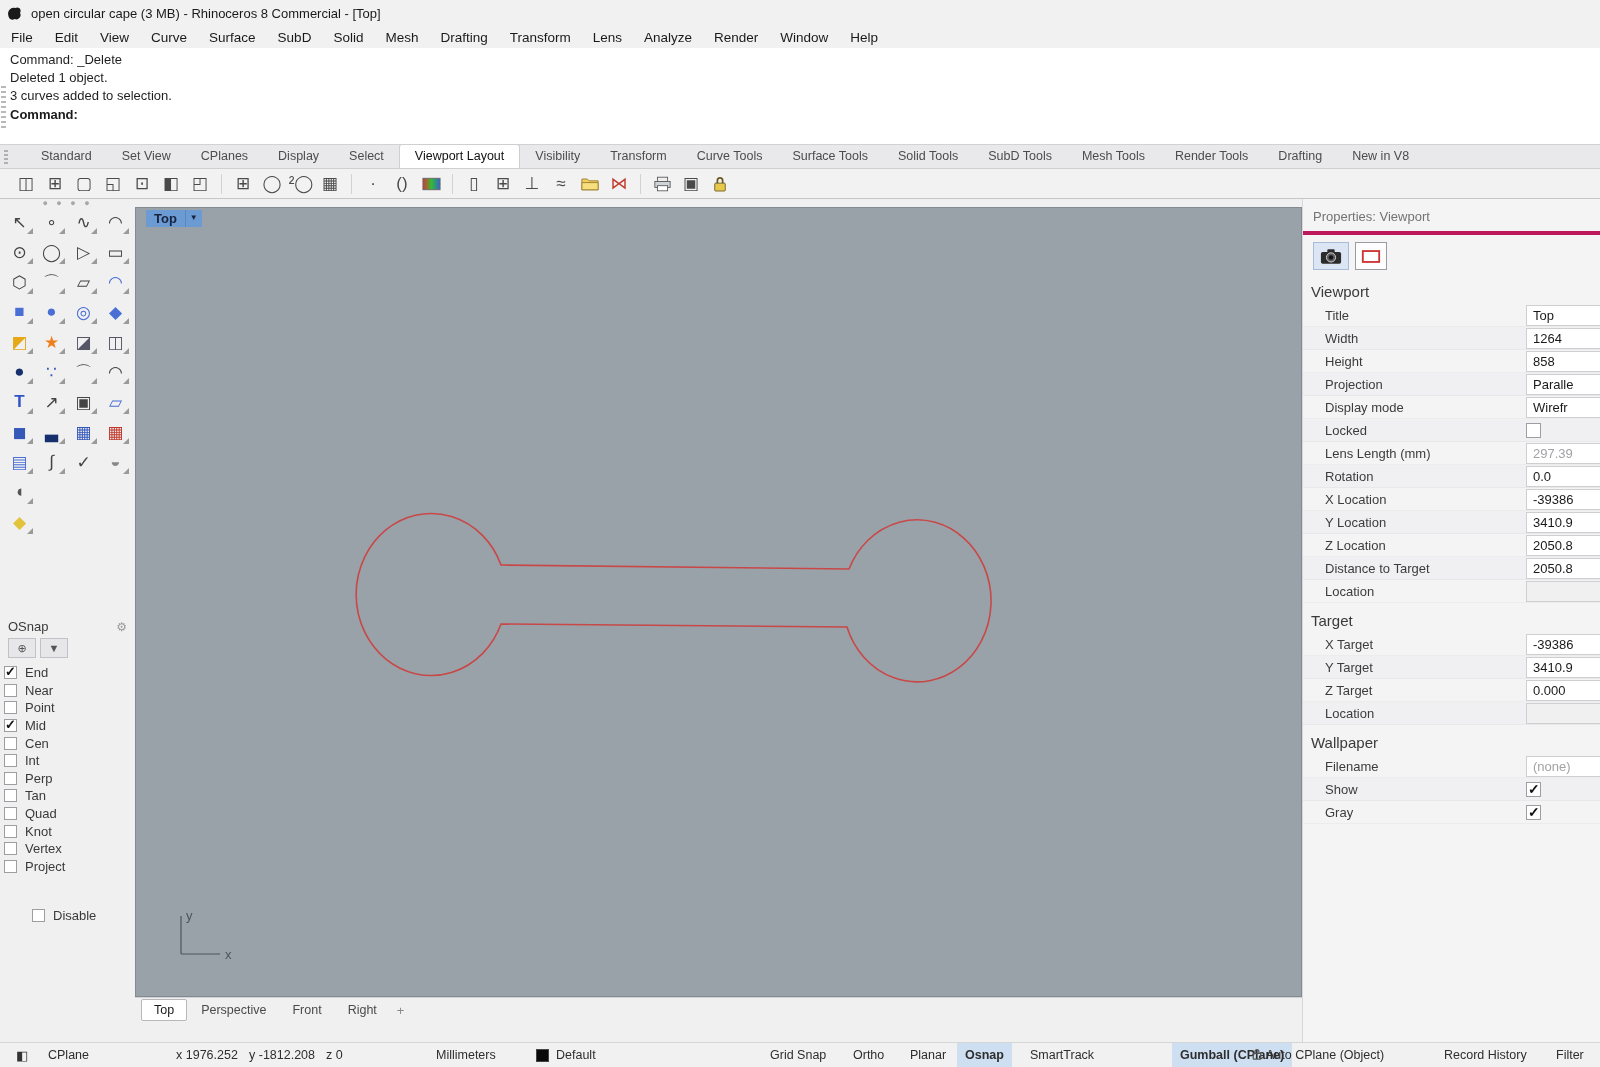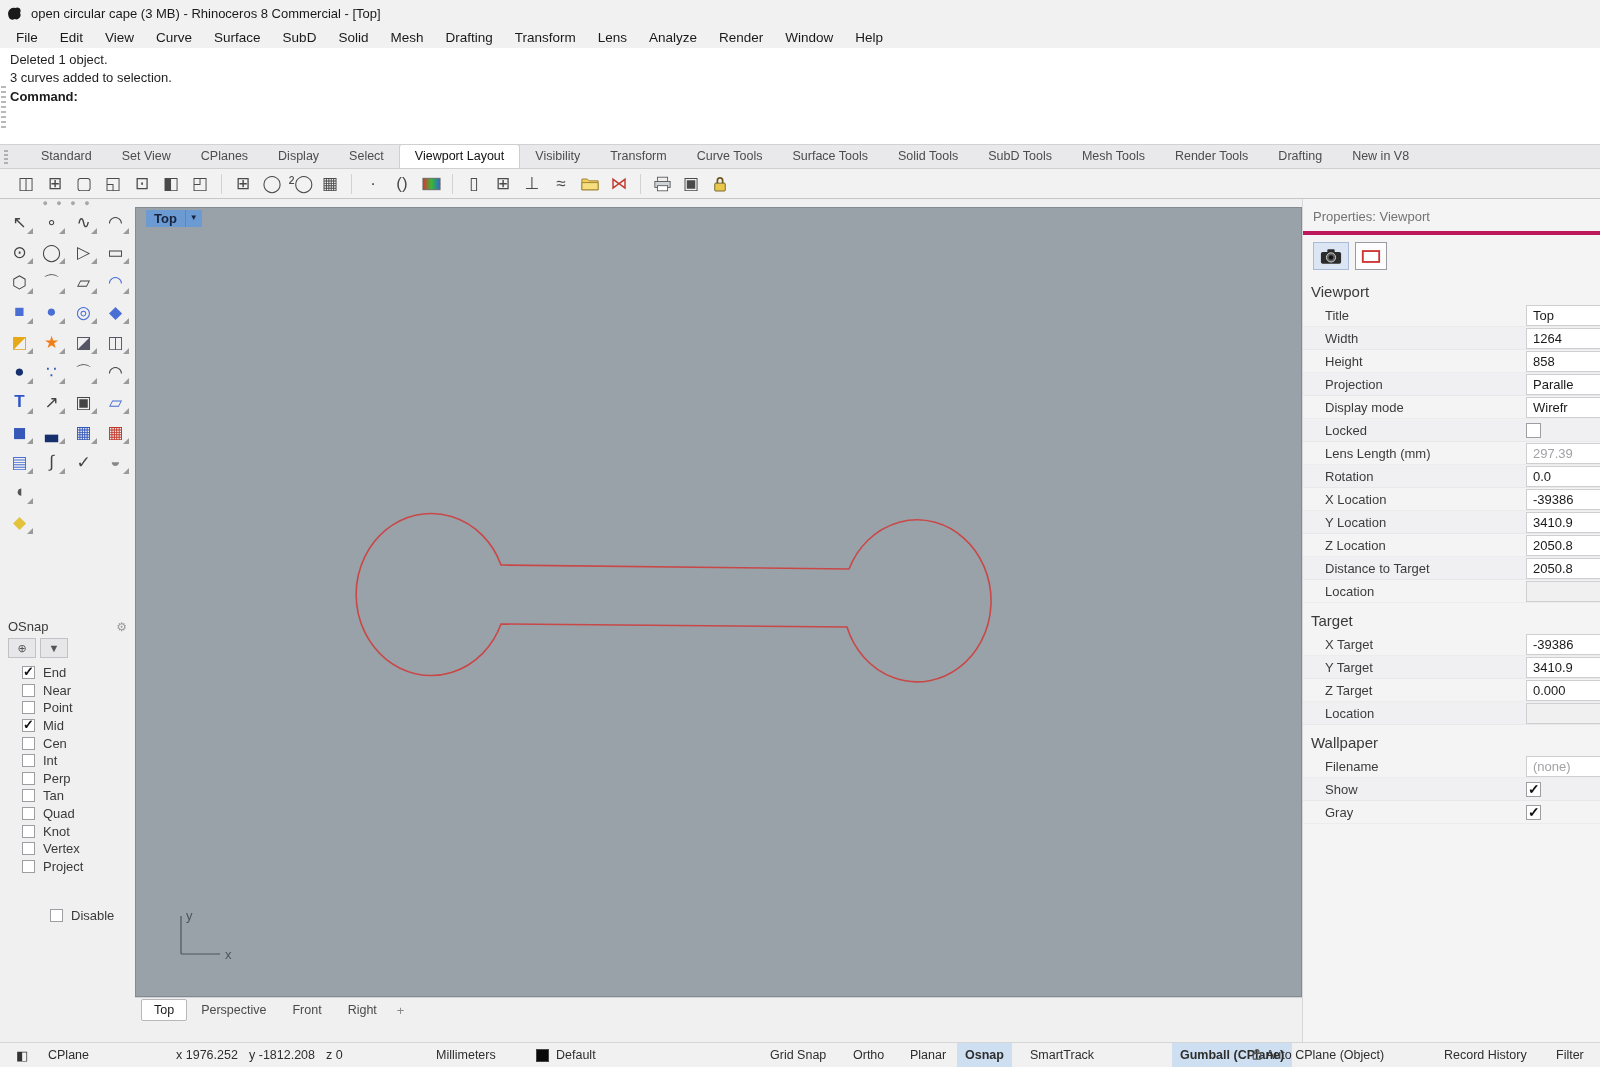--- a/index.html
+++ b/index.html
@@ -3,21 +3,21 @@
 <meta charset="utf-8">
 <style>
   * { margin:0; padding:0; box-sizing:border-box; }
   body { font-family:"Liberation Sans", sans-serif; background:#000; }
   .app{ width:1600px; height:1067px; position:relative; background:#f0f0f1; overflow:hidden;
         display:grid; grid-template-rows:26px 22px 97px 24px 30px 843px 25px; color:#1a1a1a;}
   
   .titlebar{ background:#f1f1f2; display:flex; align-items:center; padding-left:6px; gap:8px; font-size:13px; }
   .rhino-logo{ width:17px; height:17px; }
   
-  .menubar{ background:#f1f1f2; display:flex; align-items:center; padding-left:5px; font-size:13.5px; }
+  .menubar{ background:#f1f1f2; display:flex; align-items:center; font-size:13.5px; }
   .menu-item{ padding:2px 11px; cursor:default; }
   
   .command-area{ background:#ffffff; border-bottom:1px solid #d2d2d4; position:relative; padding:3px 0 0 10px; font-size:13px; }
   .cmd-line{ height:18px; line-height:18px; color:#1f1f1f; }
   .cmd-prompt{ height:19px; line-height:19px; font-weight:bold; }
   .cmd-handle{ position:absolute; left:1px; top:38px; width:5px; height:42px;
      background:repeating-linear-gradient(to bottom,#b8b8b8 0 2px,transparent 2px 5px); }
   
   .tabstrip{ background:#e9e9ec; border-bottom:1px solid #cfcfd1; display:flex; align-items:flex-end; padding-left:26px; font-size:12.5px; color:#4c4c4c; position:relative;}
   .strip-handle{ position:absolute; left:4px; top:5px; width:4px; height:14px;
@@ -34,21 +34,21 @@
   .pal-handle{ height:8px; display:flex; justify-content:center; align-items:center; color:#a8a8a8; font-size:9px; letter-spacing:3px; }
   .palette-grid{ display:grid; grid-template-columns:repeat(4,32px); justify-content:center; }
   .pal-cell{ width:32px; height:30px; display:flex; align-items:center; justify-content:center; font-size:17px; color:#444; position:relative; }
   .pal-cell.fly::after{ content:""; position:absolute; right:3px; bottom:3px; border-left:6px solid transparent; border-bottom:6px solid #9a9a9a; }
   
   .osnap{ position:absolute; top:418px; left:0; right:0; font-size:13px; color:#3a3a3a; }
   .osnap-header{ display:flex; align-items:center; padding:2px 8px 2px 8px; }
   .osnap-gear{ margin-left:auto; color:#9a9a9a; font-size:12px; }
   .osnap-toolbar{ display:flex; gap:4px; padding:2px 6px 6px 8px; }
   .osnap-btn{ width:28px; height:20px; background:#e7e7ea; border:1px solid #c2c2c6; display:flex; align-items:center; justify-content:center; font-size:11px; color:#555; }
-  .osnap-list{ padding-left:22px; }
+  .osnap-list{ padding-left:4px; }
   .osnap-row{ display:flex; align-items:center; gap:8px; height:17.6px; }
   .chk{ width:13px; height:13px; background:#fff; border:1px solid #9e9ea2; position:relative; flex:none; }
   .chk.checked::after{ content:"✓"; position:absolute; left:0px; top:-3px; font-size:13px; font-weight:bold; color:#111; }
   .osnap-disable{ margin-top:32px;margin-left:28px; }
   
   .center-col{ width:1167px; flex:none; display:flex; flex-direction:column; background:#f0f0f1; }
   .viewport{ margin-top:8px; height:790px; background:#9aa2a9; position:relative; border:1px solid #828b92; }
   .vp-label{ position:absolute; top:2px; left:10px; display:flex; font-size:13px; }
   .vp-name{ background:#6b9bd2; color:#17233f; font-weight:bold; padding:1px 8px; }
   .vp-arrow{ background:#6b9bd2; border-left:1px solid #5a86bf; padding:3px 4px 0 4px; font-size:8px; color:#17233f; }
@@ -107,20 +107,21 @@
       <span class="menu-item">Lens</span>
       <span class="menu-item">Analyze</span>
       <span class="menu-item">Render</span>
       <span class="menu-item">Window</span>
       <span class="menu-item">Help</span>
     </div>
 
   <div class="command-area">
     <div class="cmd-handle"></div>
     <div id="cmd-history">
+        <div class="cmd-line">Command: _Delete</div>
         <div class="cmd-line">Deleted 1 object.</div>
         <div class="cmd-line">3 curves added to selection.</div>
       </div>
     <div class="cmd-prompt">Command:</div>
   </div>
 
   <div class="tabstrip" id="tabstrip">
     <div class="strip-handle"></div>
   <span class="tb-tab">Standard</span>
       <span class="tb-tab">Set View</span>

